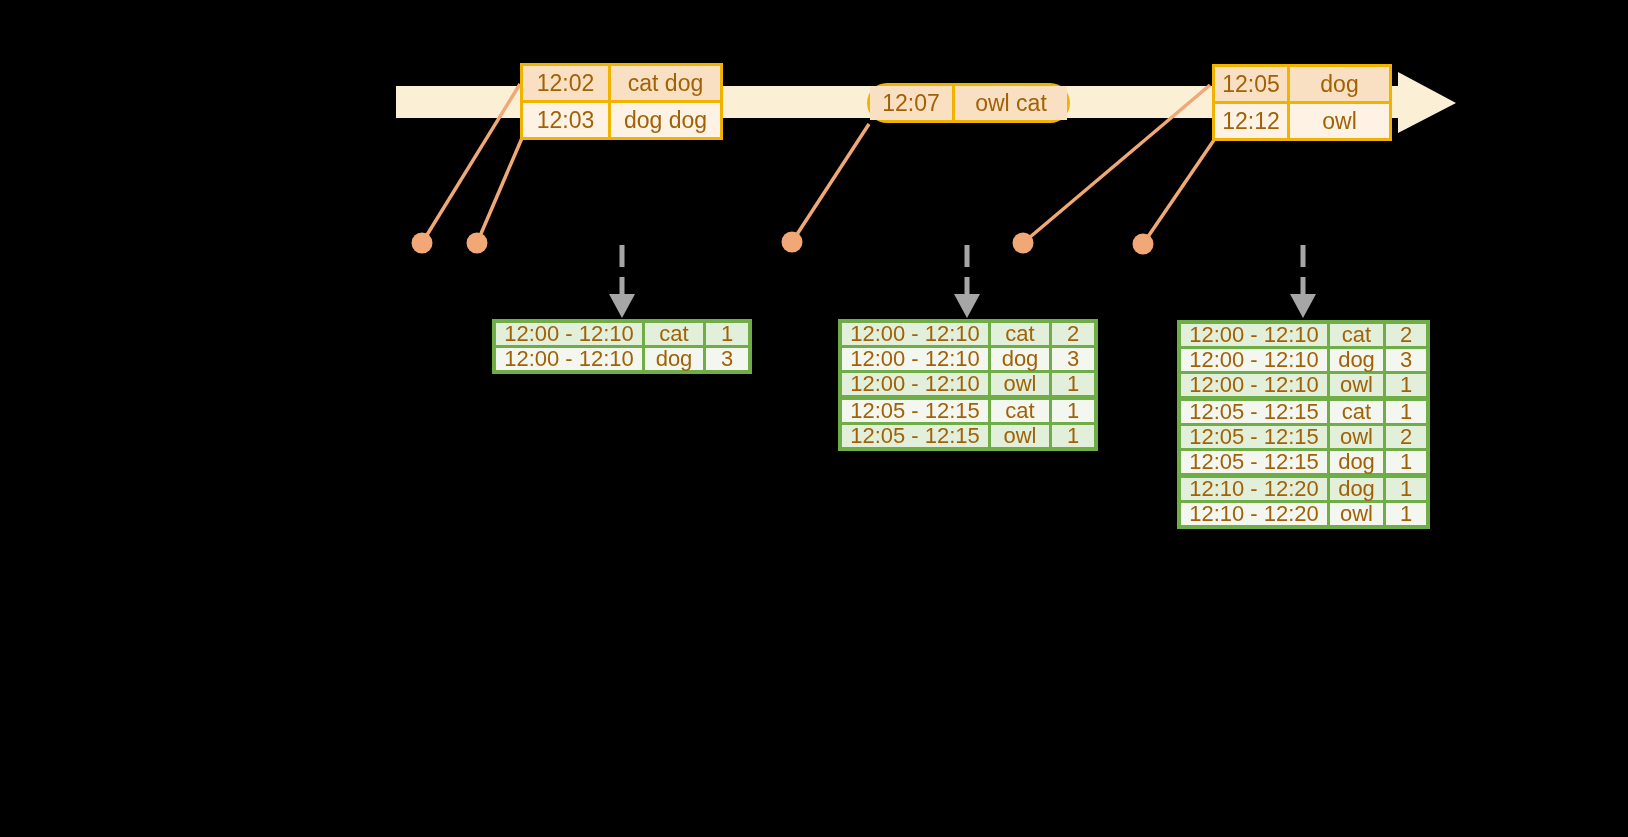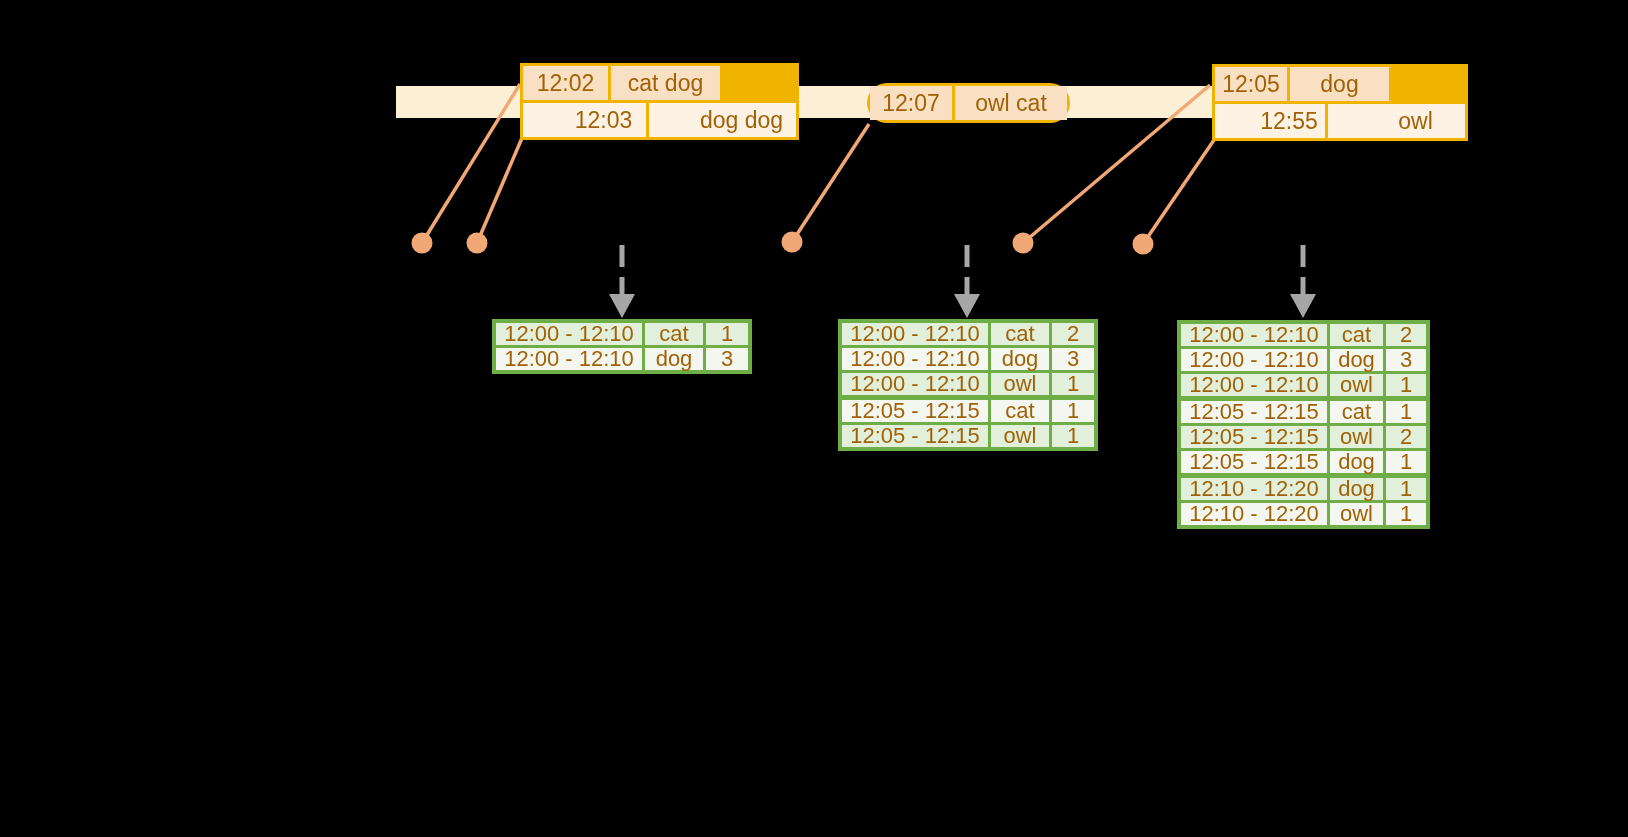--- a/index.html
+++ b/index.html
@@ -21,21 +21,21 @@
     display:flex;flex-direction:column;gap:3px;
     box-sizing:border-box;
   }
   .erow{display:flex;gap:3px;}
   .ecell{
     height:34px;
     display:flex;align-items:center;justify-content:center;
     font-size:23px;
   }
   .fill-peach{background:#f9e0c2;}
-  .fill-cream{background:#fdf2e3;padding-left:38px;}
+  .fill-cream{background:#fdf2e3;}
   .t1 .etime{width:85px;} .t1 .ewords{width:109px;}
   .t2 .etime{width:82px;} .t2 .ewords{width:112px;}
   .t3 .etime{width:72px;} .t3 .ewords{width:99px;}
 
   
   .gtable{
     position:absolute;
     background:#6fad47;
     padding:4px;
     display:flex;flex-direction:column;gap:3px;
@@ -105,21 +105,21 @@
       <div class="ecell ewords fill-peach">owl cat</div>
     </div>
   </div>
 
   <div class="etable t3" style="left:1212px;top:64px;">
     <div class="erow">
       <div class="ecell etime fill-peach">12:05</div>
       <div class="ecell ewords fill-peach">dog</div>
     </div>
     <div class="erow">
-      <div class="ecell etime fill-cream">12:55</div>
+      <div class="ecell etime fill-cream">12:12</div>
       <div class="ecell ewords fill-cream">owl</div>
     </div>
   </div>
 
   <div class="gtable g12" style="left:492px;top:319px;">
     <div class="grow">
       <div class="gcell gwindow shade-a">12:00 - 12:10</div>
       <div class="gcell gword shade-a">cat</div>
       <div class="gcell gcount shade-a">1</div>
     </div>

